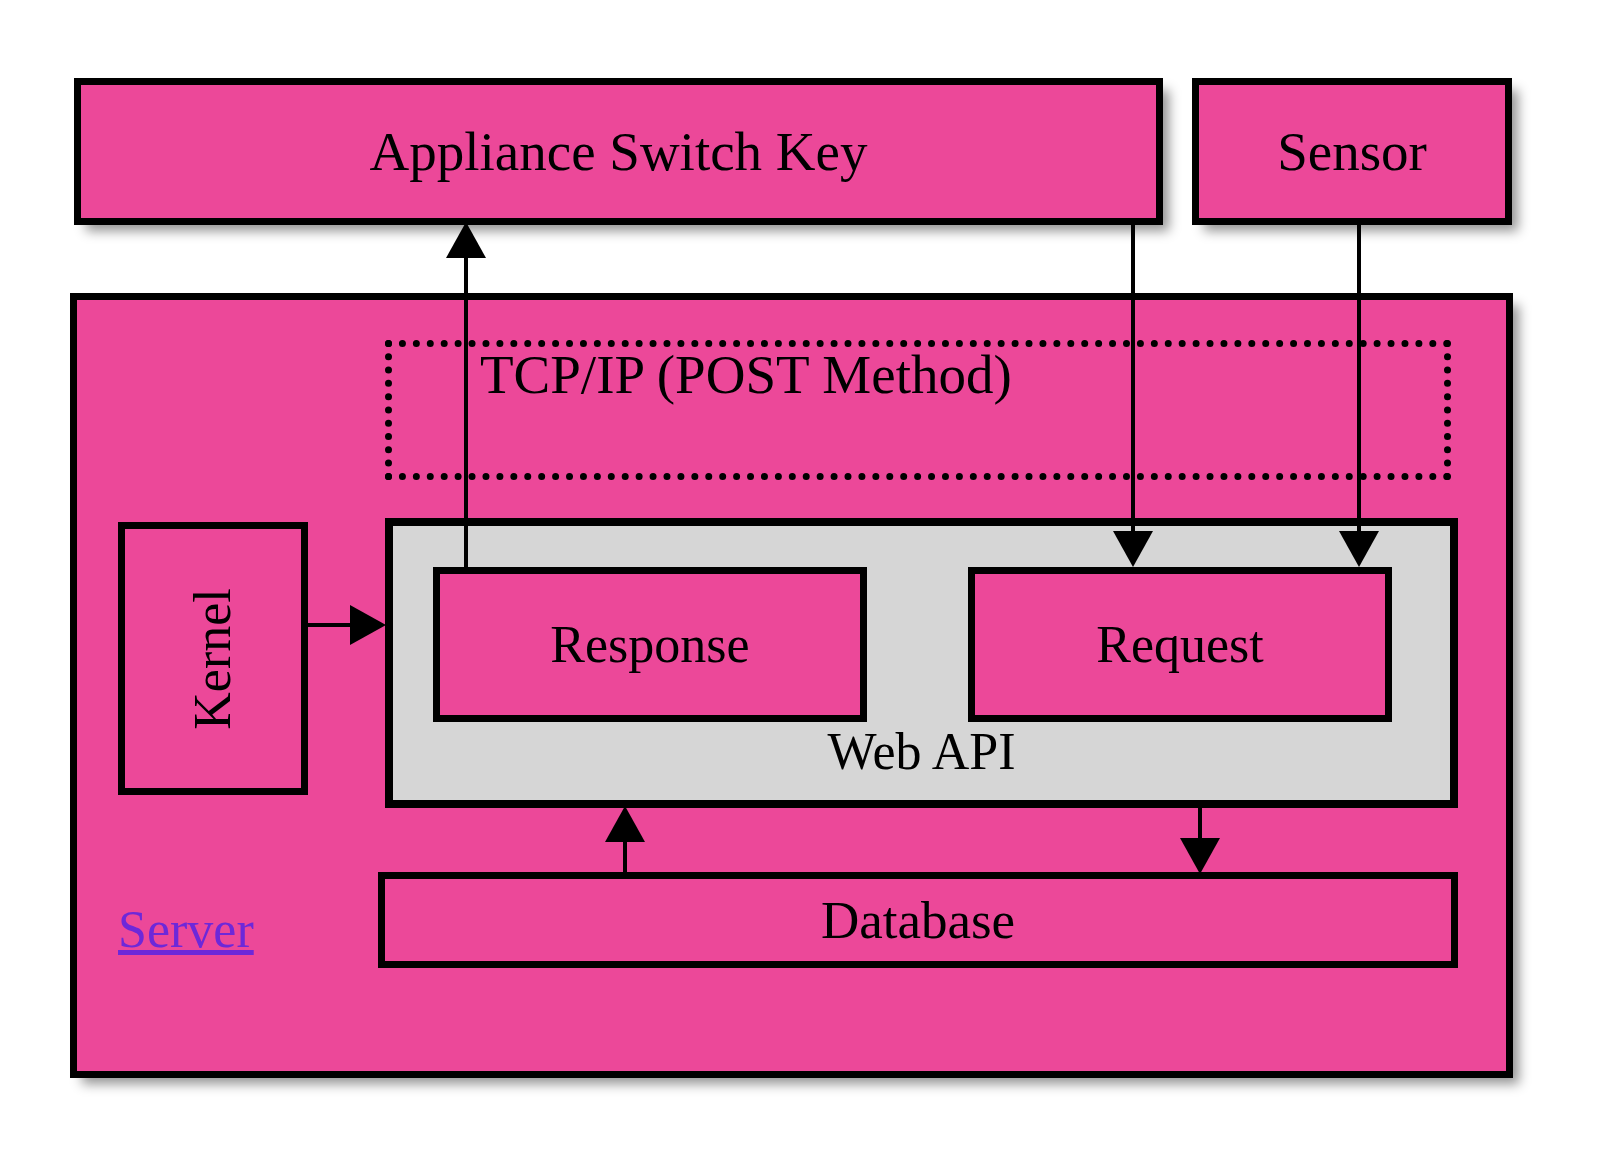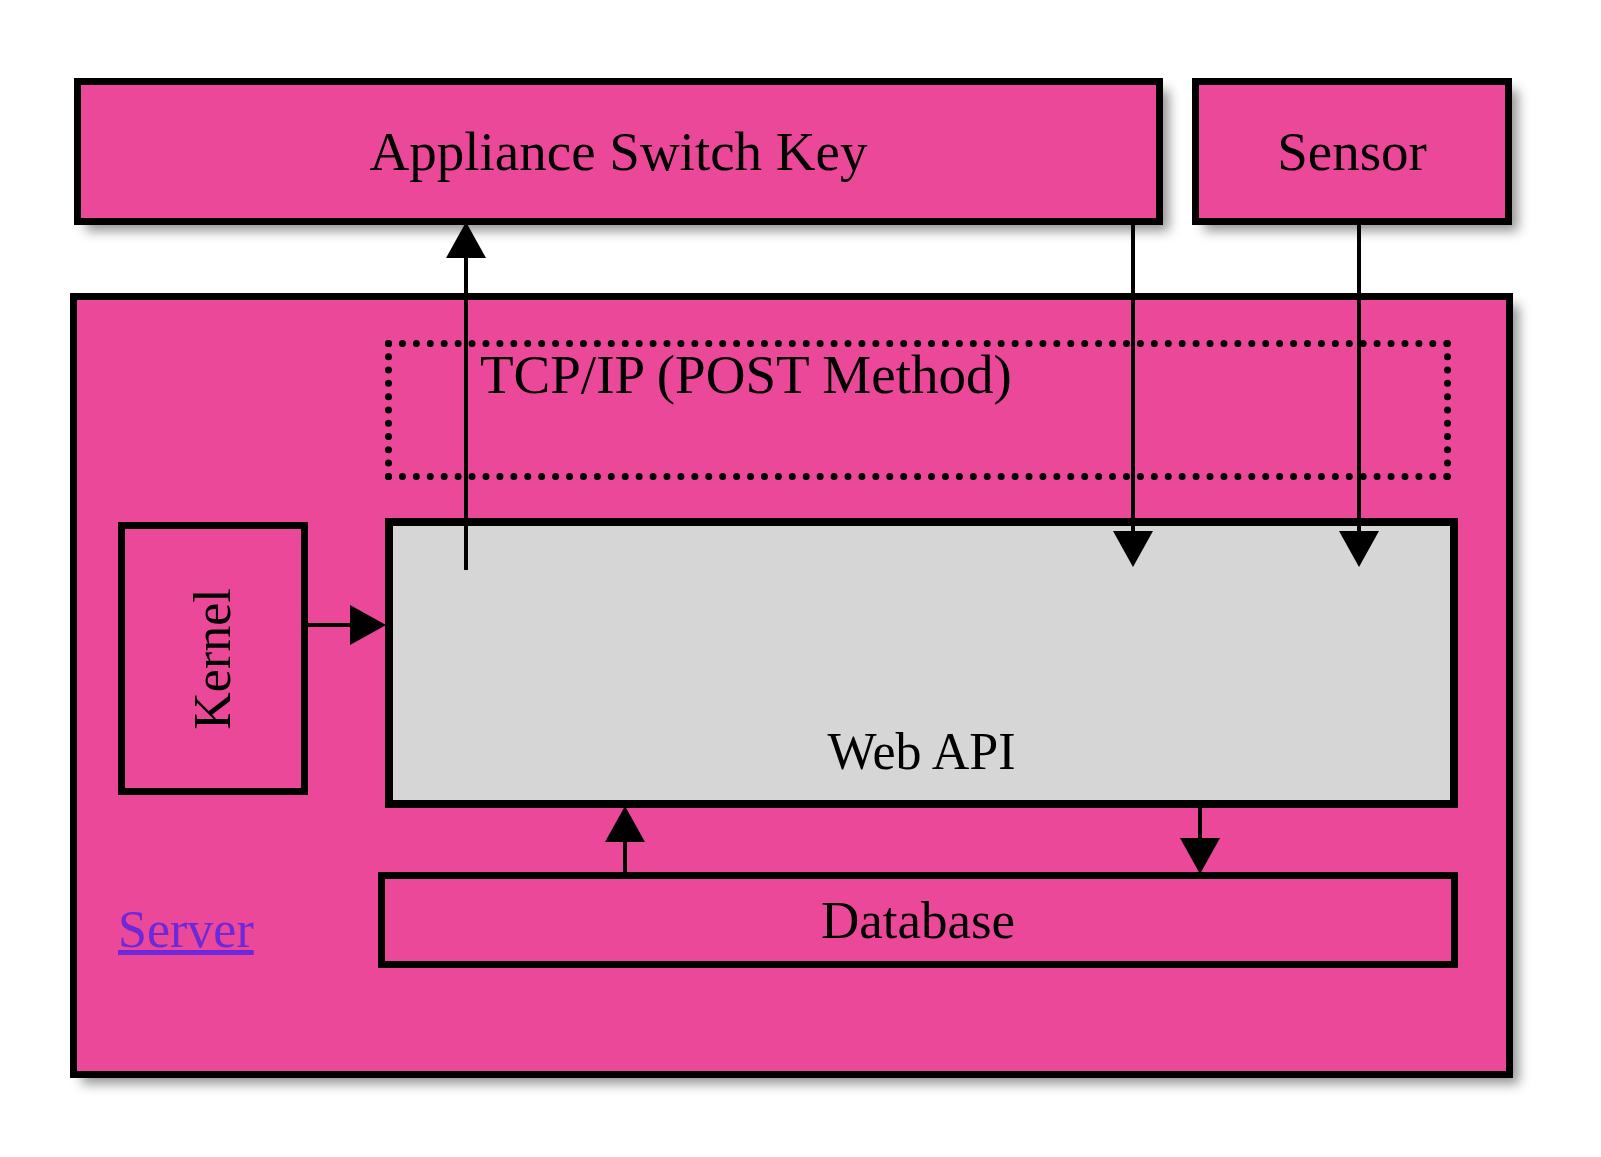--- a/index.html
+++ b/index.html
@@ -152,21 +152,27 @@
   <div id="server-label">Server</div>
 
   <div class="box dotted" id="tcp-box">
     <span class="lbl">TCP/IP (POST Method)</span>
   </div>
 
   <div class="box gray" id="webapi-box">
     <span class="lbl">Web API</span>
   </div>
 
+  <div class="box" id="response-box">
+    <span class="lbl">Response</span>
+  </div>
 
+  <div class="box" id="request-box">
+    <span class="lbl">Request</span>
+  </div>
 
   <div class="box" id="kernel-box">
     <span class="lbl">Kernel</span>
   </div>
 
   <div class="box" id="database-box">
     <span class="lbl">Database</span>
   </div>
 
   <div class="vline" style="left:464px; top:238px; height:332px;"></div>

